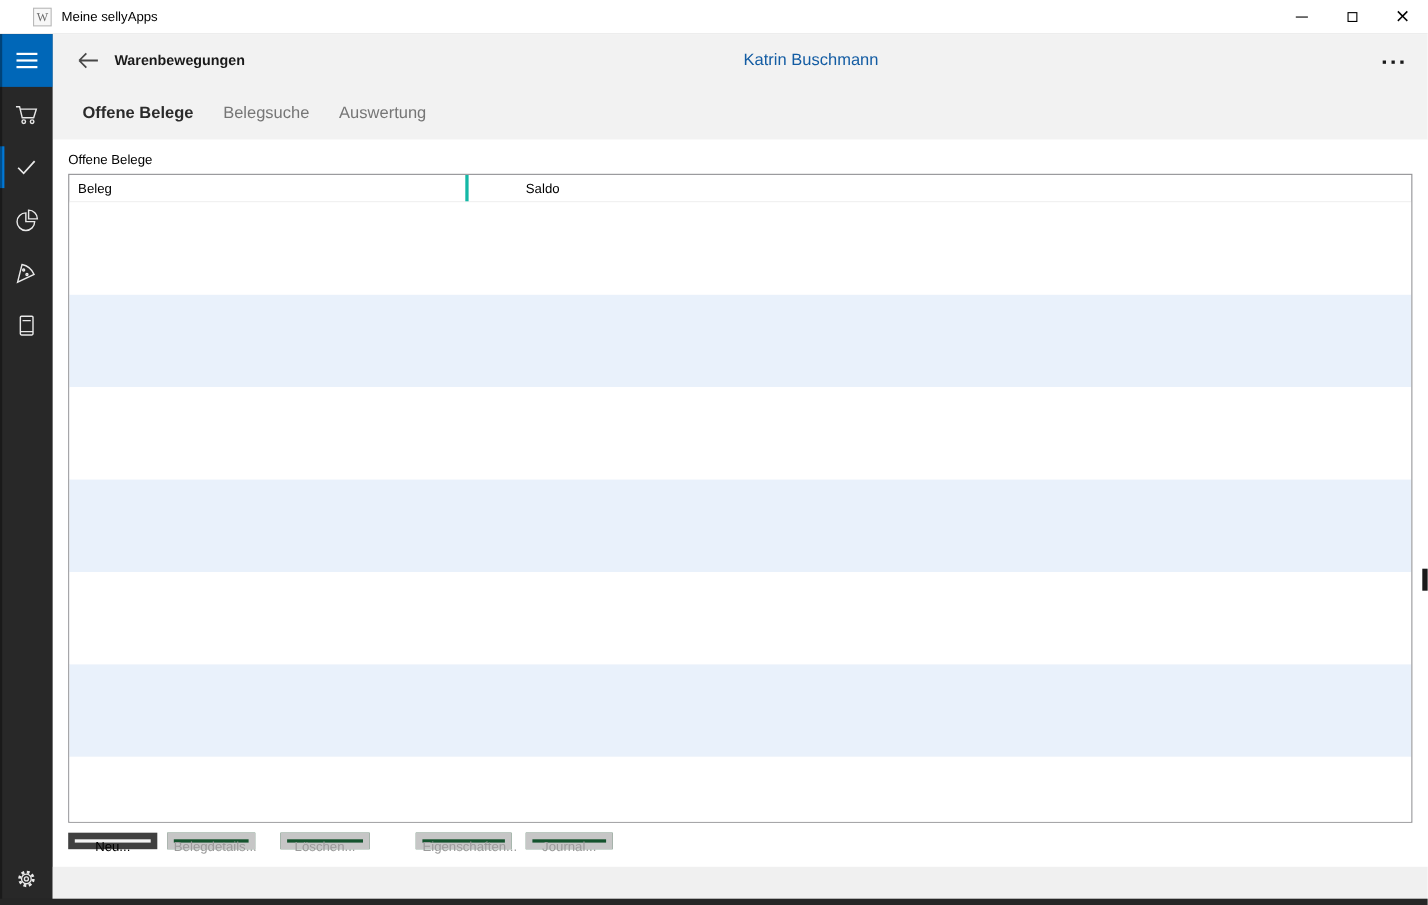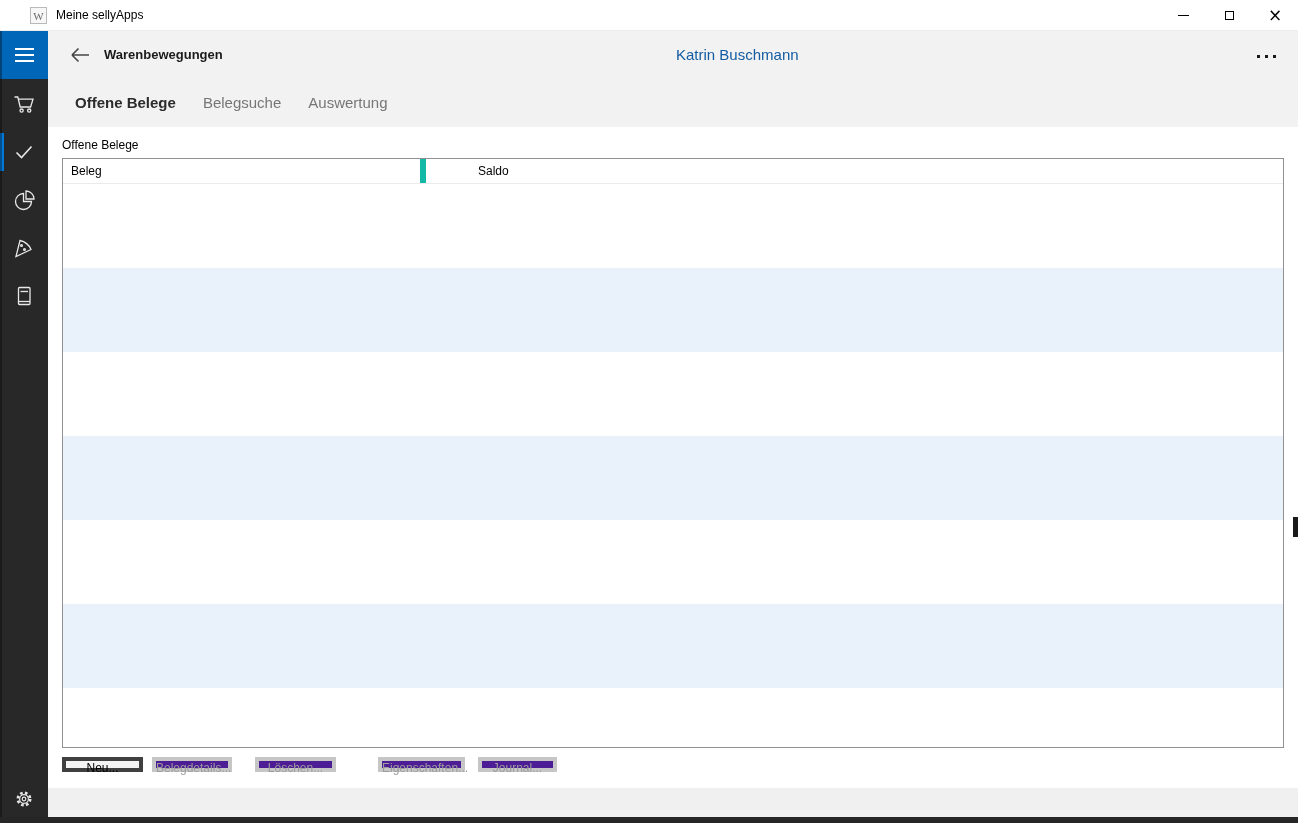--- a/index.html
+++ b/index.html
@@ -100,35 +100,35 @@
   .list-caption {
     position: absolute; left: 14px; top: 11px; font-size: 12px; color: #000000;
   }
   .data-table {
     position: absolute; left: 14px; top: 31px; width: 1222px; height: 590px;
     border: 1px solid #919194; background: #ffffff; overflow: hidden;
   }
   .thead { display: flex; height: 25px; border-bottom: 1px solid #ebebeb; }
   .th {
     font-size: 12px; color: #000000; line-height: 25px; padding-left: 8px;
-    border-right: 6px solid #14b8a6; overflow: hidden; white-space: nowrap;
+    border-right: 3px solid #14b8a6; overflow: hidden; white-space: nowrap;
   }
   .th:last-child { border-right: none; }
   .th.c0 { width: 363px; } .th.c1 { width: 365px; } .th.c2 { width: 127px; margin-left: 44px; } .th.c3 { flex: 1; }
   .tbody { height: 563px; }
   .stripe-row { height: 84px; background: #ffffff; }
   .stripe-row:nth-child(even) { background: #e9f1fb; }
 
   .btn-row button {
     position: absolute; height: 15px; font-size: 12px;
     font-family: "Liberation Sans", sans-serif;
-    border: 4px solid #404040; background: #f4f4f4; color: #000000;
+    border: 6px solid #404040; background: #f4f4f4; color: #000000;
   }
   .btn-row button:disabled {
-    border-color: #c6c6c6; background: #4c1d95; color: #9c9c9c;
+    border-color: #c6c6c6; background: #14532d; color: #9c9c9c;
   }
   .btn-neu            { left: 14px;  top: 630px; width: 81px; }
   .btn-belegdetails   { left: 104px; top: 630px; width: 80px; }
   .btn-loeschen       { left: 207px; top: 630px; width: 81px; }
   .btn-eigenschaften  { left: 330px; top: 630px; width: 87px; }
   .btn-journal        { left: 430px; top: 630px; width: 79px; }
 
   .bottom-strip {
     position: absolute; left: 0; top: 661px; width: 1250px; height: 35px;
     background: #f0f0f0;

